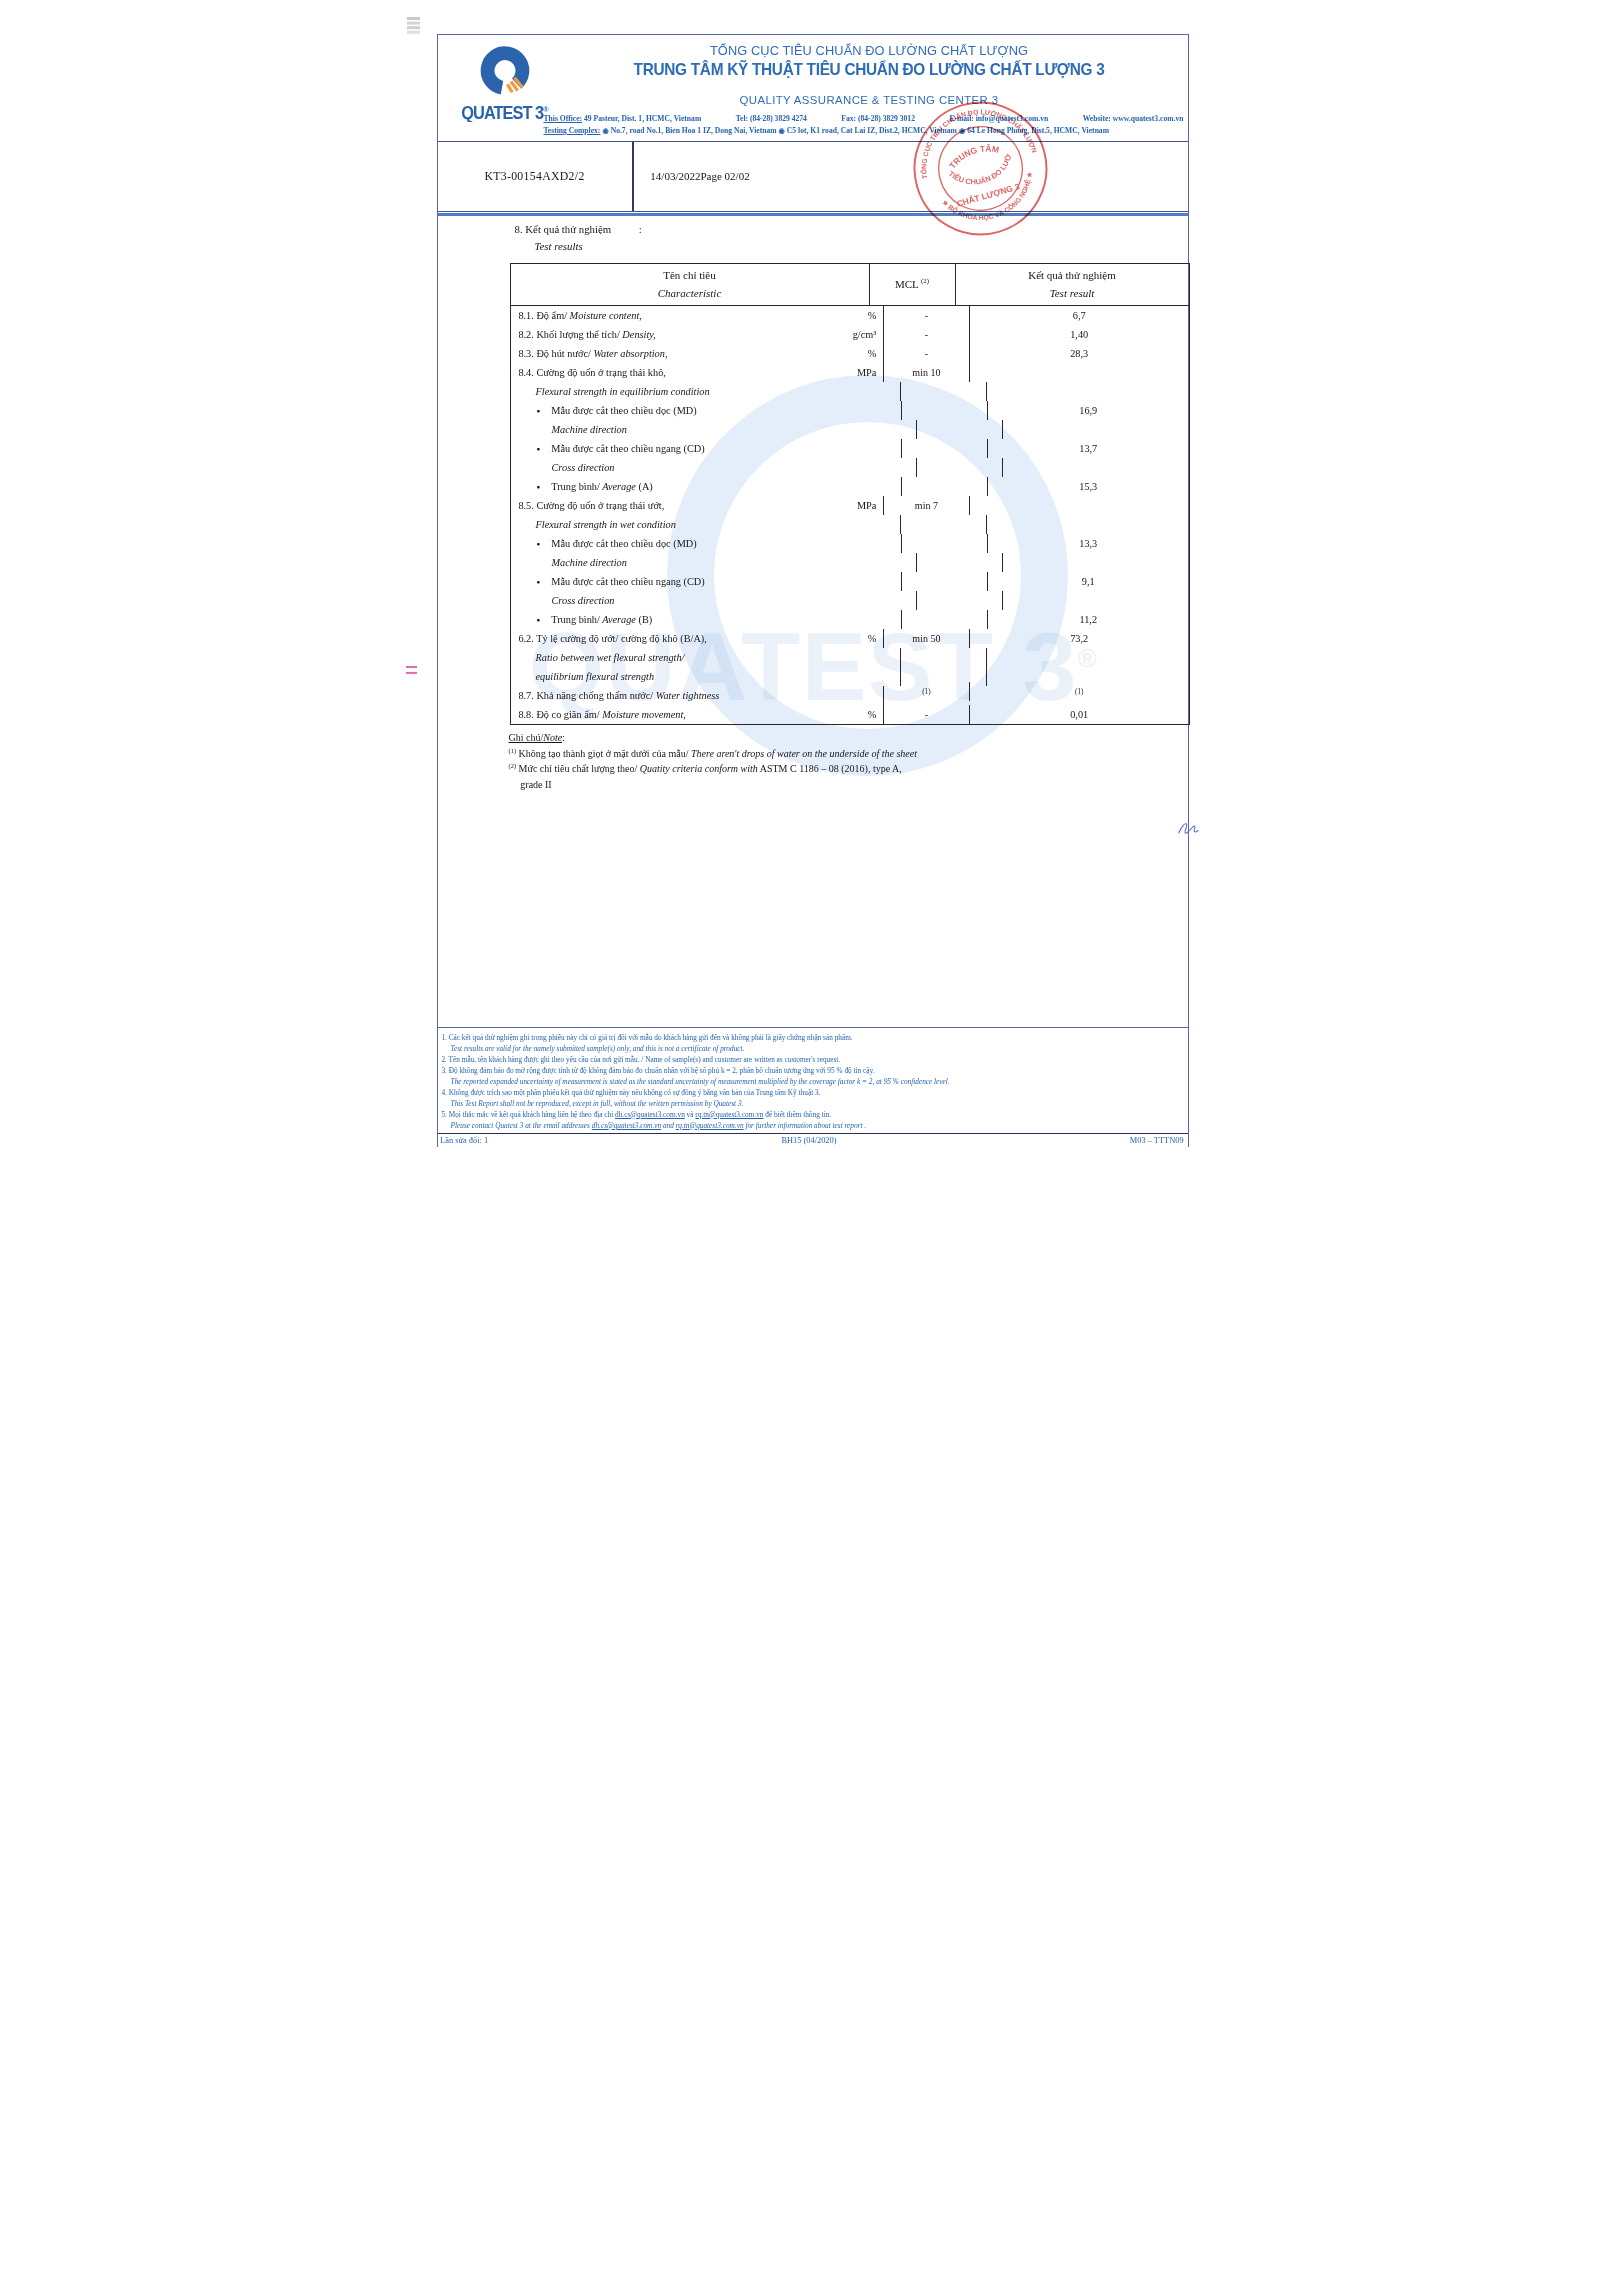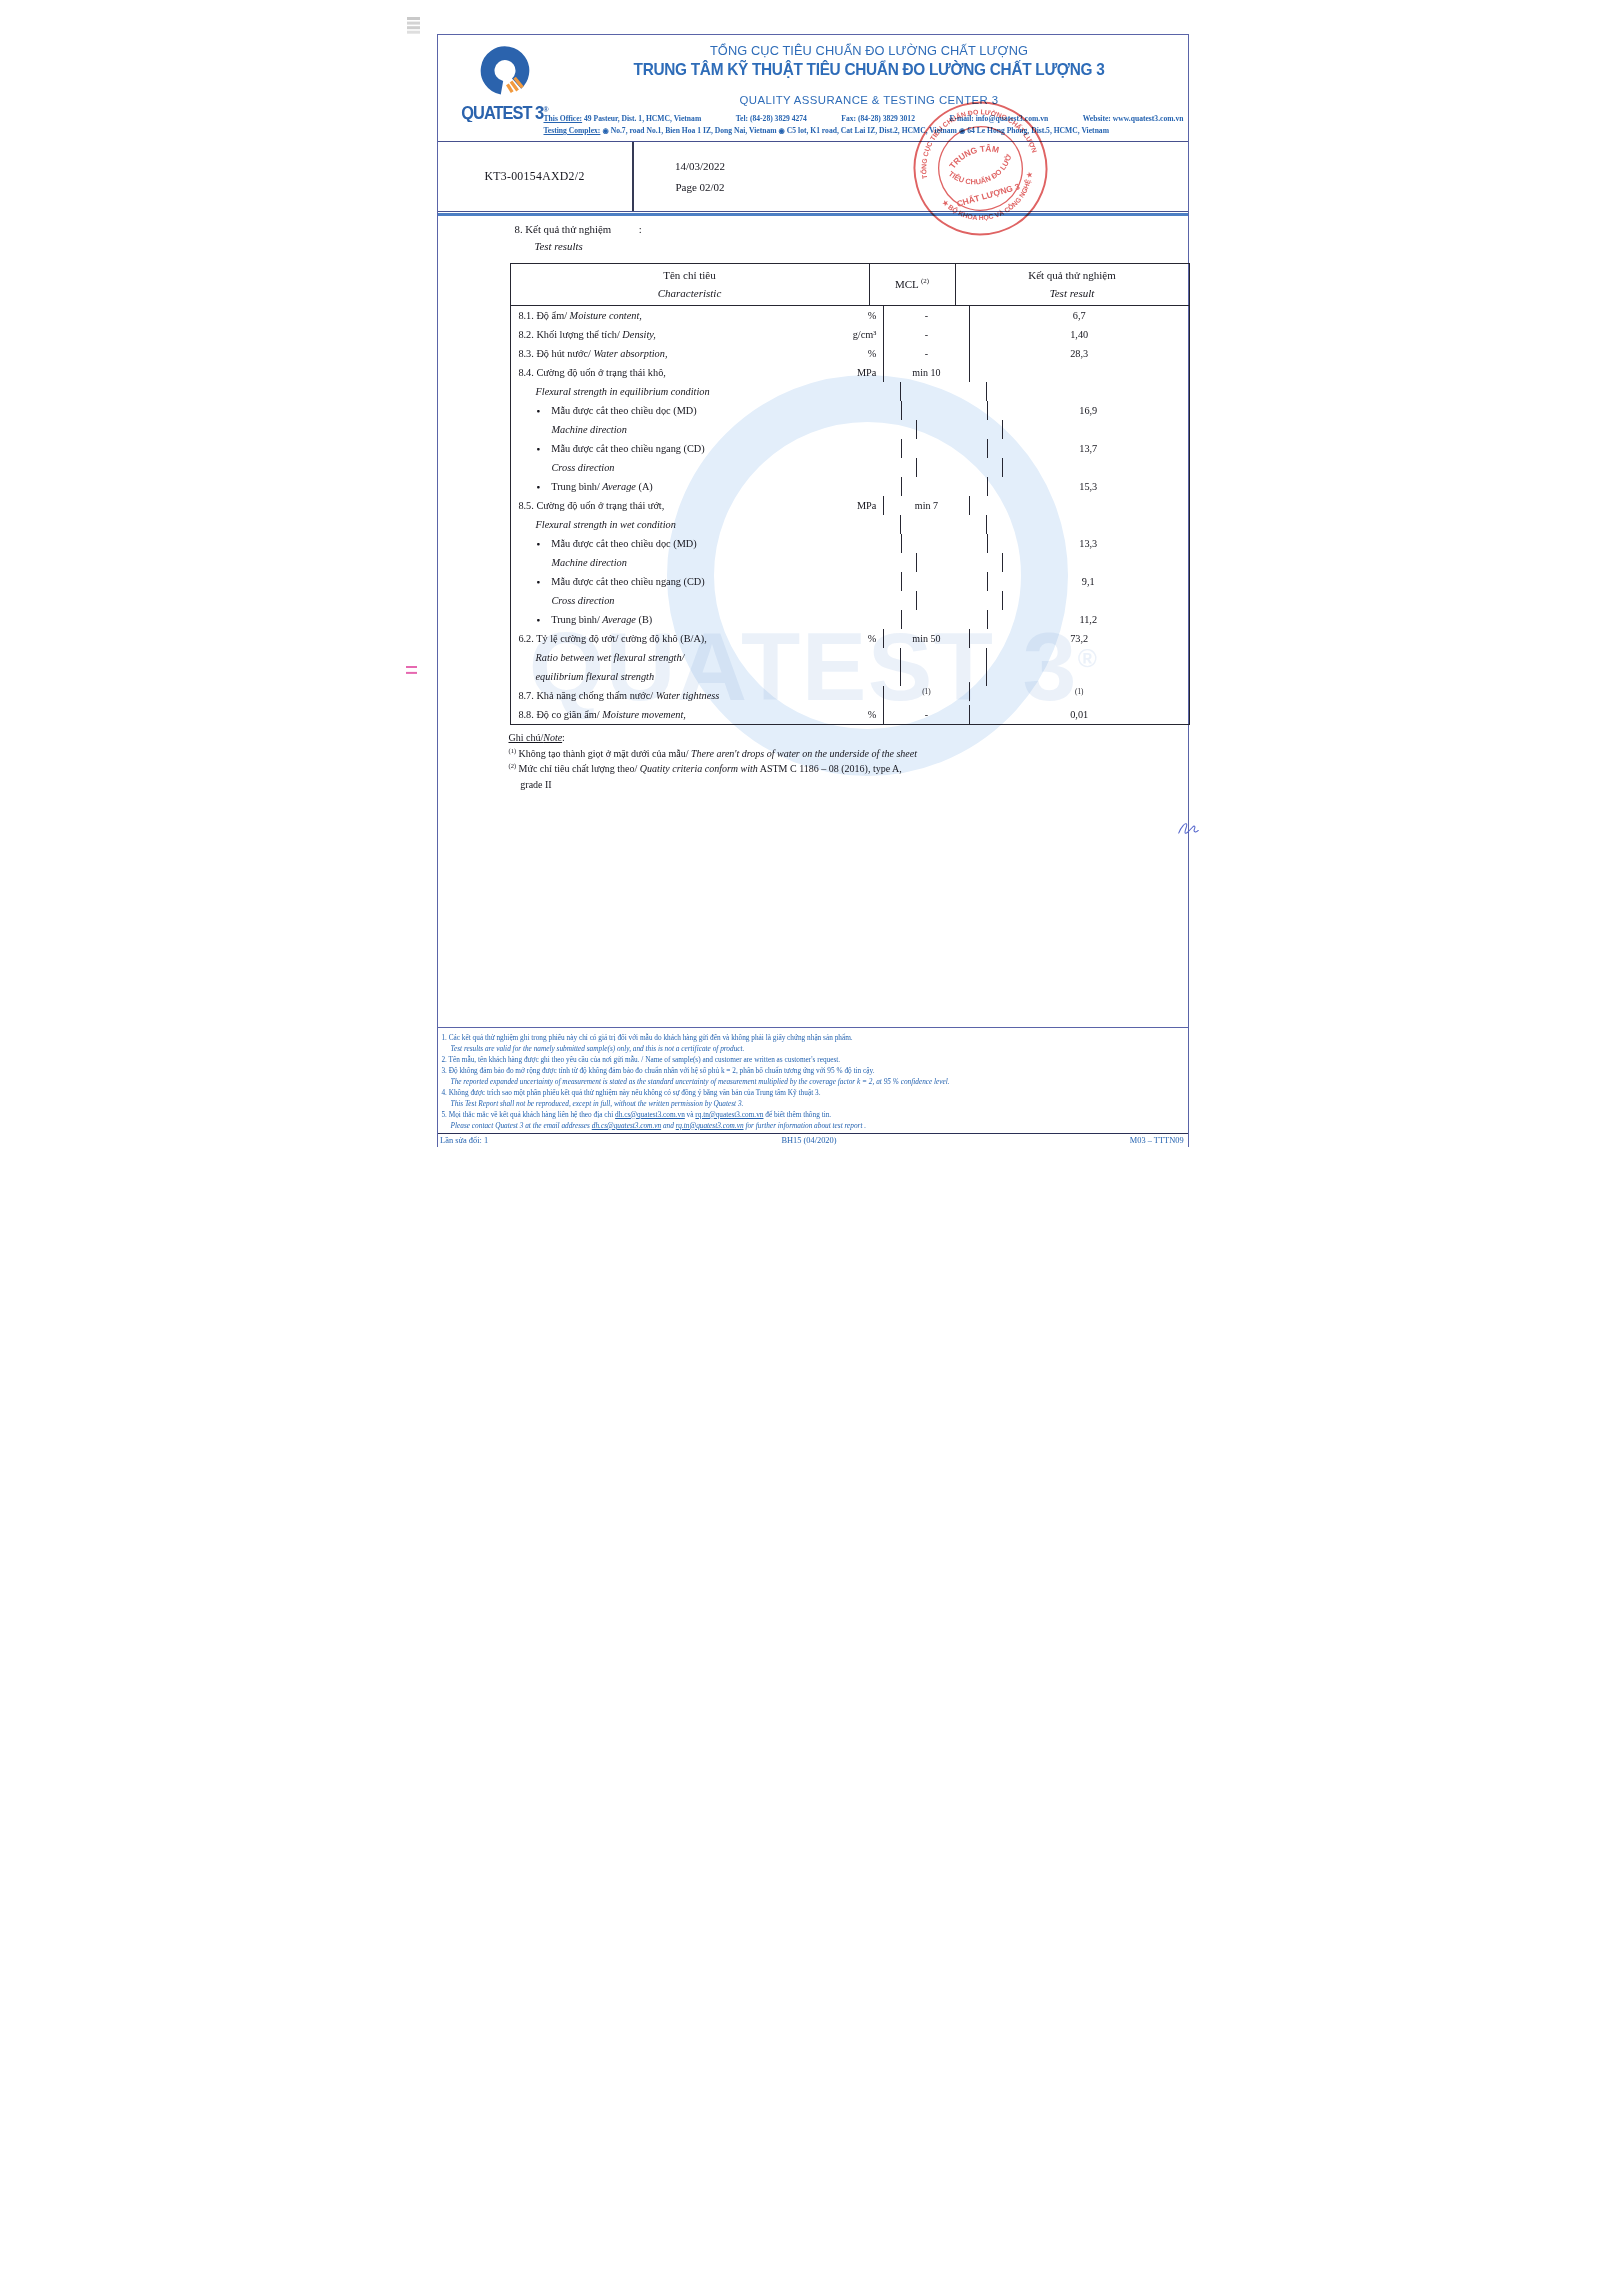--- a/index.html
+++ b/index.html
@@ -22,21 +22,21 @@
   .addr1{top:79px;display:flex;justify-content:space-between;}
   .addr2{top:91px;}
   .addr .lbl{text-decoration:underline;}
   .pin{font-size:7.2px;padding:0 2px;}
   
   .band{position:absolute;left:0;top:106px;width:100%;height:69px;
         border-top:0.9px solid #46508e;border-bottom:0.9px solid #46508e;display:flex;}
   .band-code{flex:0 0 194px;border-right:0.8px solid #353a56;display:flex;align-items:center;justify-content:center;
              font-size:11.8px;letter-spacing:0.3px;}
   .band-title{flex:1;text-align:center;padding-top:6.5px;}
-  .band-right{flex:0 0 133px;border-left:0.8px solid #353a56;display:flex;flex-direction:column;
+  .band-right{flex:0 0 133px;border-left:0.8px solid #353a56;display:flex;flex-direction:row;
               justify-content:center;align-items:center;font-size:11px;line-height:1.85;}
   .title-vn{font-family:"Liberation Sans",sans-serif;font-weight:bold;color:#3d79c6;
             font-size:19px;letter-spacing:0.3px;transform:scaleY(1.08);}
   .title-en{font-family:"Liberation Sans",sans-serif;font-weight:bold;font-style:italic;color:#f2a35c;
             font-size:16.4px;letter-spacing:5.9px;margin-top:3.9px;}
   .bluebar{position:absolute;left:0;top:178px;width:100%;height:3.3px;background:#4d7fc4;}
   
   .stamp{position:absolute;left:474px;top:65px;width:137px;height:137px;opacity:0.82;z-index:6;
          pointer-events:none;mix-blend-mode:multiply;}
   

